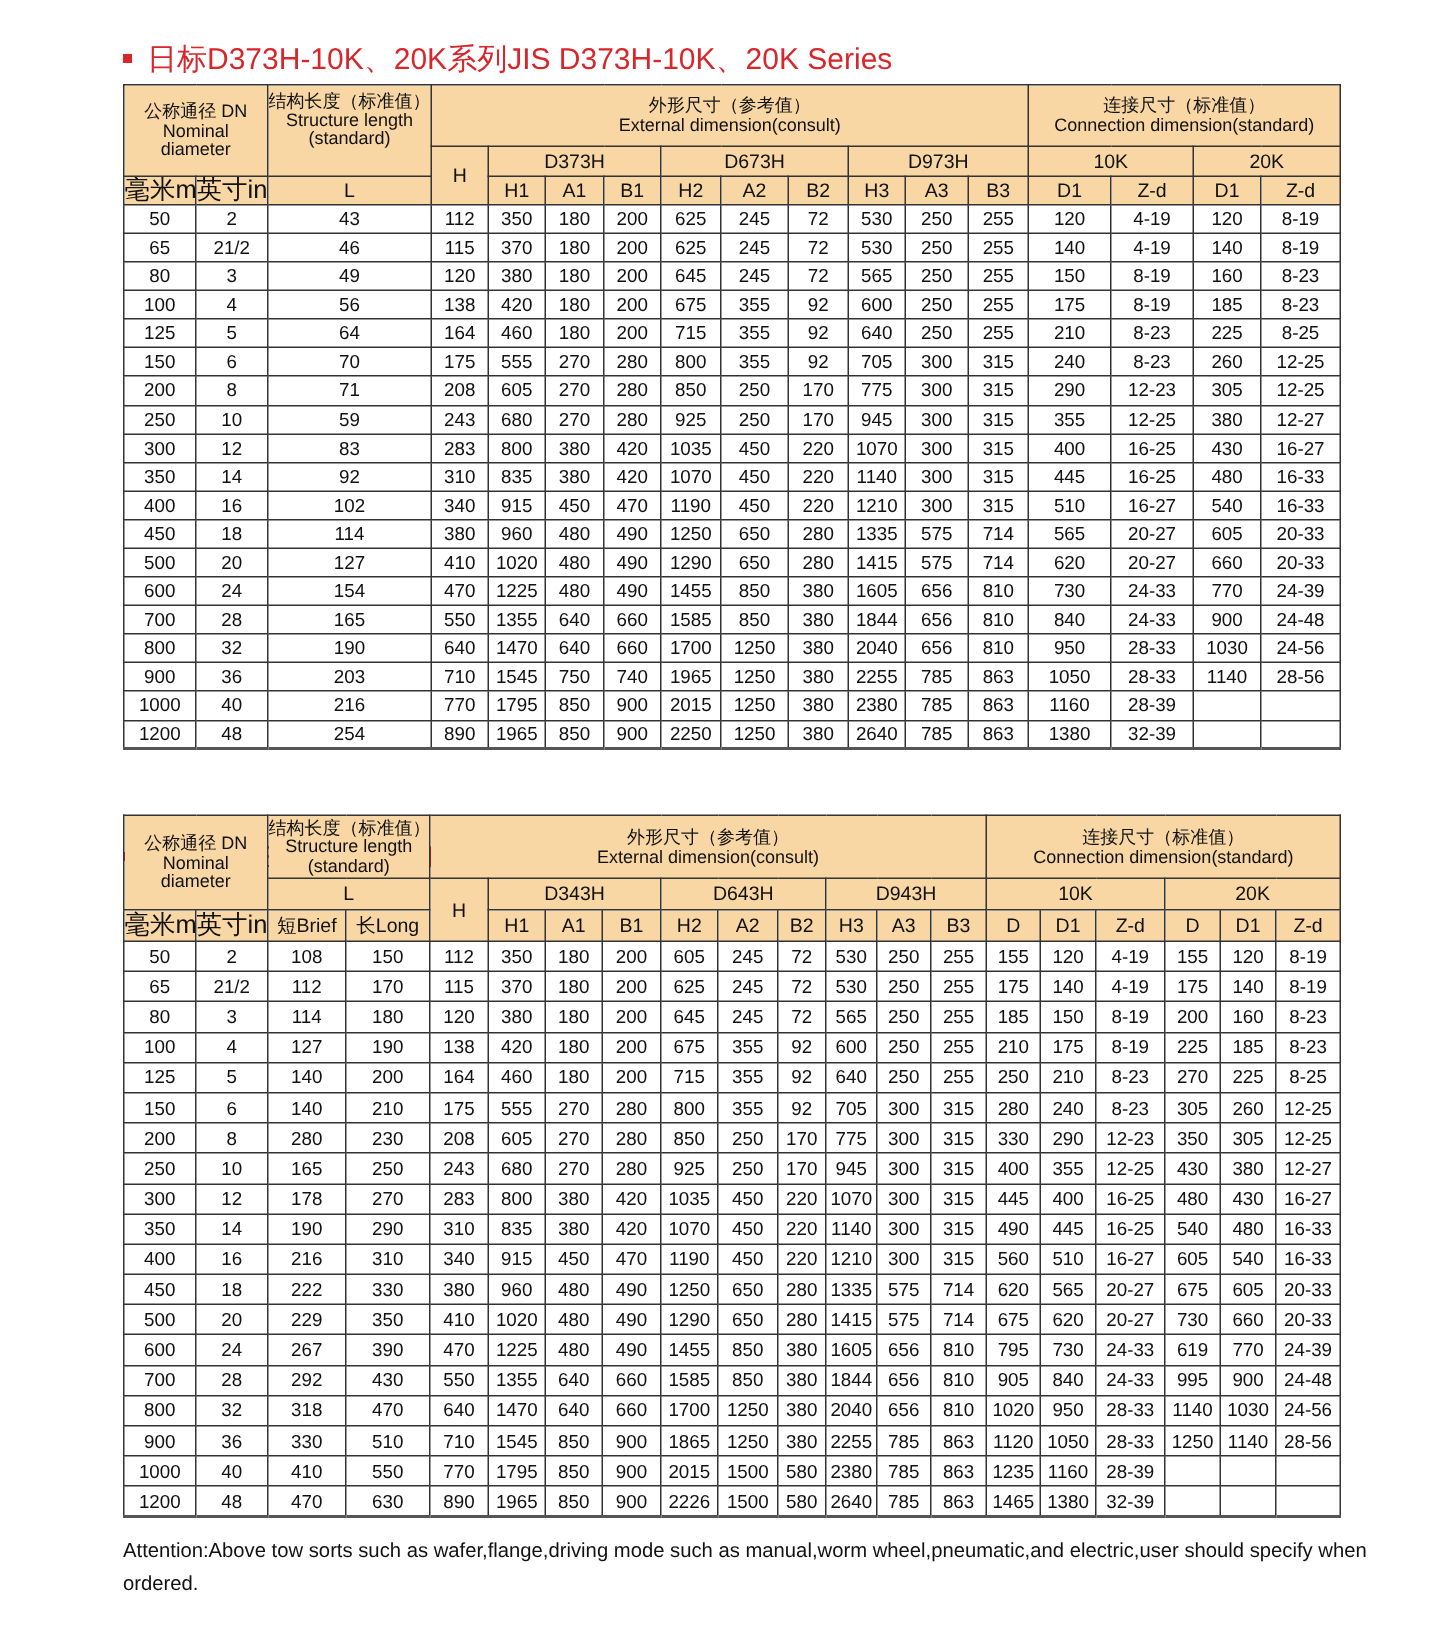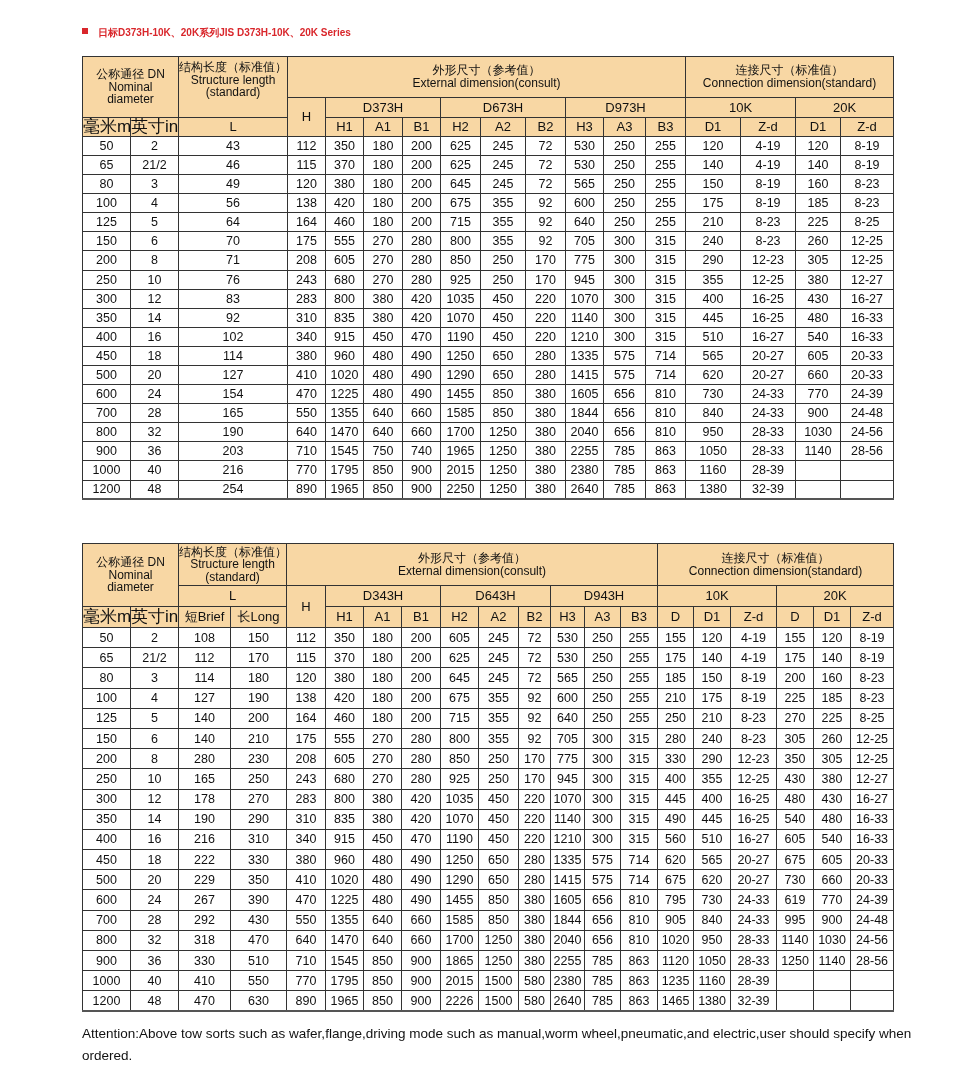--- a/index.html
+++ b/index.html
@@ -1,17 +1,17 @@
 <!DOCTYPE html>
 <html><head>
 <meta charset="utf-8">
 <style>
   html, body { margin: 0; padding: 0; background: #ffffff; }
   body { width: 960px; height: 1092px; position: relative; font-family: "Liberation Sans", "DejaVu Sans", sans-serif; color: #111; overflow: hidden; }
-  .section-title { position: absolute; left: 82px; font-weight: bold; font-size: 10px; color: #d9262b; white-space: nowrap; }
+  .section-title { position: absolute; left: 82px; font-weight: normal; font-size: 20px; color: #d9262b; white-space: nowrap; }
   .section-title .bullet { display: inline-block; width: 6px; height: 6px; background: #d9262b; margin-right: 10px; vertical-align: middle; position: relative; top: -2px; }
   table.spec { position: absolute; left: 82px; border-collapse: collapse; table-layout: fixed; font-size: 12.5px; }
   table.spec td, table.spec th { border: 1px solid #333; text-align: center; padding: 0; overflow: hidden; white-space: nowrap; }
   table.spec th { background: #f8d7a4; font-weight: normal; line-height: 1.05; }
   table.spec th.big { font-size: 12px; }
   table.spec th.sub { font-size: 13px; }
   table.spec th.small { font-size: 17px; }
   table.spec td { background: #fff; font-size: 12.5px; }
   #t1 { top: 56px; width: 811px; }
   #t2 { top: 543px; width: 811px; }
@@ -229,21 +229,21 @@
         <td>300</td>
         <td>315</td>
         <td>290</td>
         <td>12-23</td>
         <td>305</td>
         <td>12-25</td>
       </tr>
       <tr>
         <td>250</td>
         <td>10</td>
-        <td>76</td>
+        <td>59</td>
         <td>243</td>
         <td>680</td>
         <td>270</td>
         <td>280</td>
         <td>925</td>
         <td>250</td>
         <td>170</td>
         <td>945</td>
         <td>300</td>
         <td>315</td>

